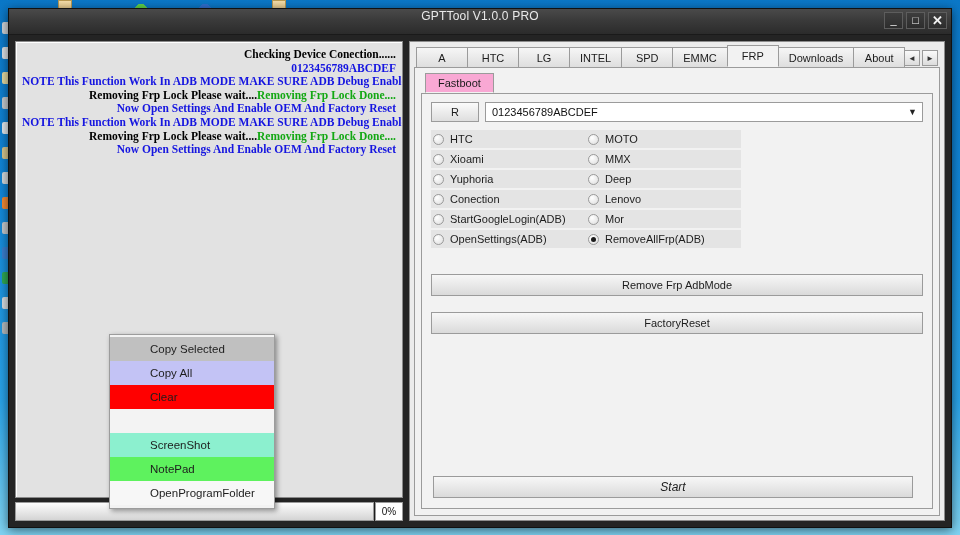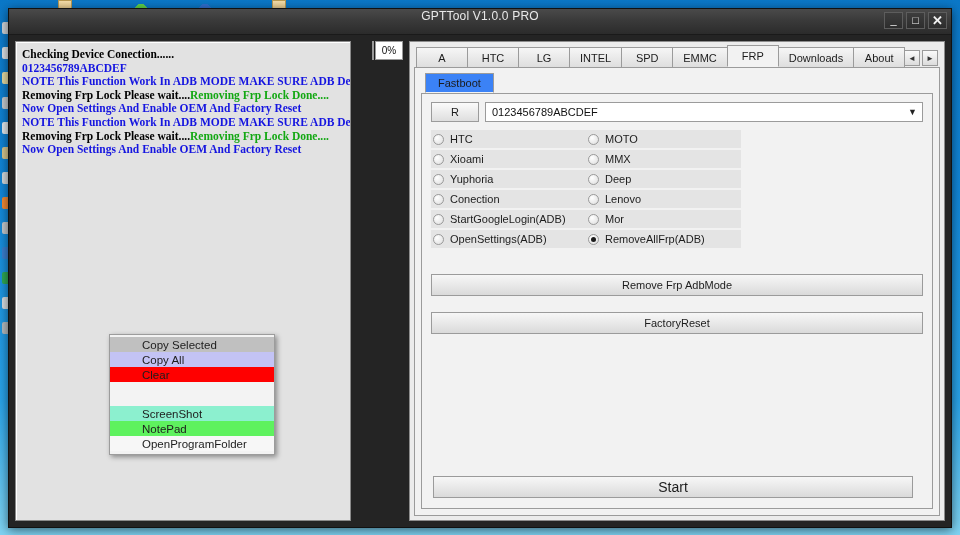--- a/index.html
+++ b/index.html
@@ -66,22 +66,23 @@
 
   #winbody {
     flex: 1; display: flex;
     padding: 6px; gap: 6px;
     background: #242424;
   }
 
   
   #leftpane {
     width: 388px; flex: none;
-    display: flex; flex-direction: row; gap: 21px;
-    position: relative;
+    display: flex; flex-direction: column; gap: 4px;
+    position: relative;
+    text-align: right;
   }
   #logbox {
     flex: 1;
     background: #e2e2e2;
     border: 1px solid #8a8a8a;
     box-shadow: inset 1px 1px 0 #fff;
     padding: 6px 6px 4px 6px;
     overflow: hidden;
     font-family: "Liberation Serif", serif;
     font-weight: bold;
@@ -118,23 +119,23 @@
     position: absolute;
     left: 94px; top: 293px;
     width: 166px;
     background: #f3f3f3;
     border: 1px solid #9c9c9c;
     box-shadow: 2px 2px 5px rgba(0,0,0,.4);
     padding: 2px 0 3px 0;
     z-index: 40;
   }
   .ctxitem {
-    height: 15px;
+    height: 24px;
     display: flex; align-items: center;
-    padding-left: 32px;
+    padding-left: 40px;
     font-size: 11.5px;
     color: #1d1d1d;
     cursor: default;
   }
 
   
   #rightpane {
     flex: 1;
     background: #ececec;
     border: 1px solid #8d8d8d;
@@ -191,21 +192,21 @@
   #subtabstrip {
     height: 20px; flex: none;
     display: flex; align-items: flex-end;
     border-bottom: 1px solid #9b9b9b;
     padding-left: 4px;
   }
   .subtab {
     height: 20px; padding: 0 12px;
     display: flex; align-items: center;
     font-size: 11px; color: #1c1c1c;
-    background: #3b82f6;
+    background: #f9a8d4;
     border: 1px solid #9b9b9b;
     border-bottom: 1px solid #f2f2f2;
   }
   #subtabpanel {
     flex: 1;
     background: #f2f2f2;
     border: 1px solid #9b9b9b;
     border-top: none;
     padding: 8px 9px;
     display: flex; flex-direction: column;
@@ -287,24 +288,25 @@
     border: 1px solid #9b9b9b;
     font-size: 11px; color: #1c1c1c;
     display: flex; align-items: center; justify-content: center;
     cursor: pointer;
   }
   #spacer { flex: 1; }
   #startbtn {
     height: 22px; flex: none;
     background: linear-gradient(180deg,#f7f7f7,#dadada);
     border: 1px solid #9b9b9b;
-    font-size: 14px; color: #1c1c1c;
+    font-size: 12px; color: #1c1c1c;
     display: flex; align-items: center; justify-content: center;
     cursor: pointer;
     margin: 0 10px 2px 2px;
+    font-style: italic;
   }
 </style>
 </head>
 <body>
 
 <div id="desktop">
   <div class="folder-tab" style="left:58px;"></div>
   <div class="folder-tab" style="left:272px;"></div>
   <div class="desk-top-ico" style="left:128px; background:radial-gradient(circle at 50% 60%,#5fd24a 0 40%,transparent 41%);"></div>
   <div class="desk-top-ico" style="left:192px; background:radial-gradient(circle at 50% 60%,#2f6fd0 0 40%,transparent 41%);"></div>

